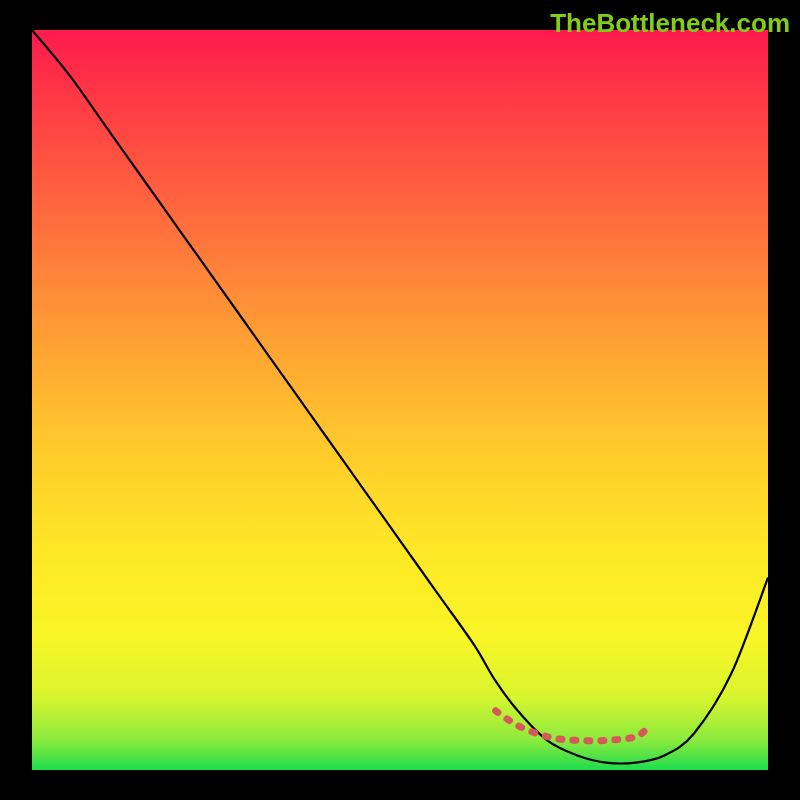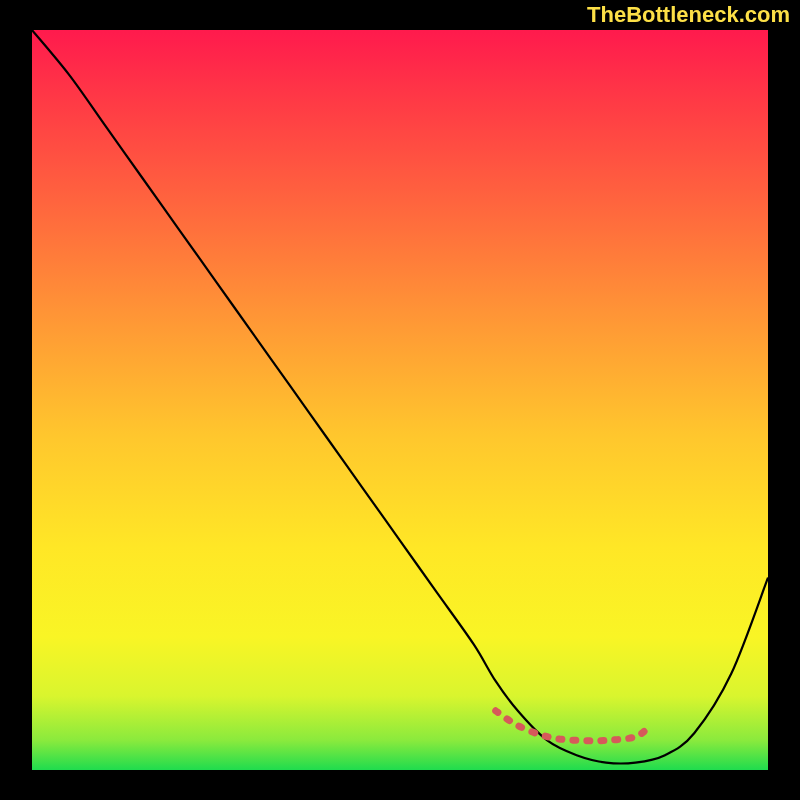--- a/index.html
+++ b/index.html
@@ -6,24 +6,24 @@
     margin: 0;
     padding: 0;
     width: 800px;
     height: 800px;
     background: #000;
     position: relative;
     font-family: Arial, sans-serif;
   }
   .watermark {
     position: absolute;
-    top: 2px;
+    top: 8px;
     right: 10px;
-    color: #fde047;
-    font-size: 22px;
+    color: #84cc16;
+    font-size: 26px;
     font-weight: bold;
     z-index: 10;
   }
   .plot-area {
     position: absolute;
     left: 32px;
     top: 30px;
     width: 736px;
     height: 740px;
     overflow: hidden;

